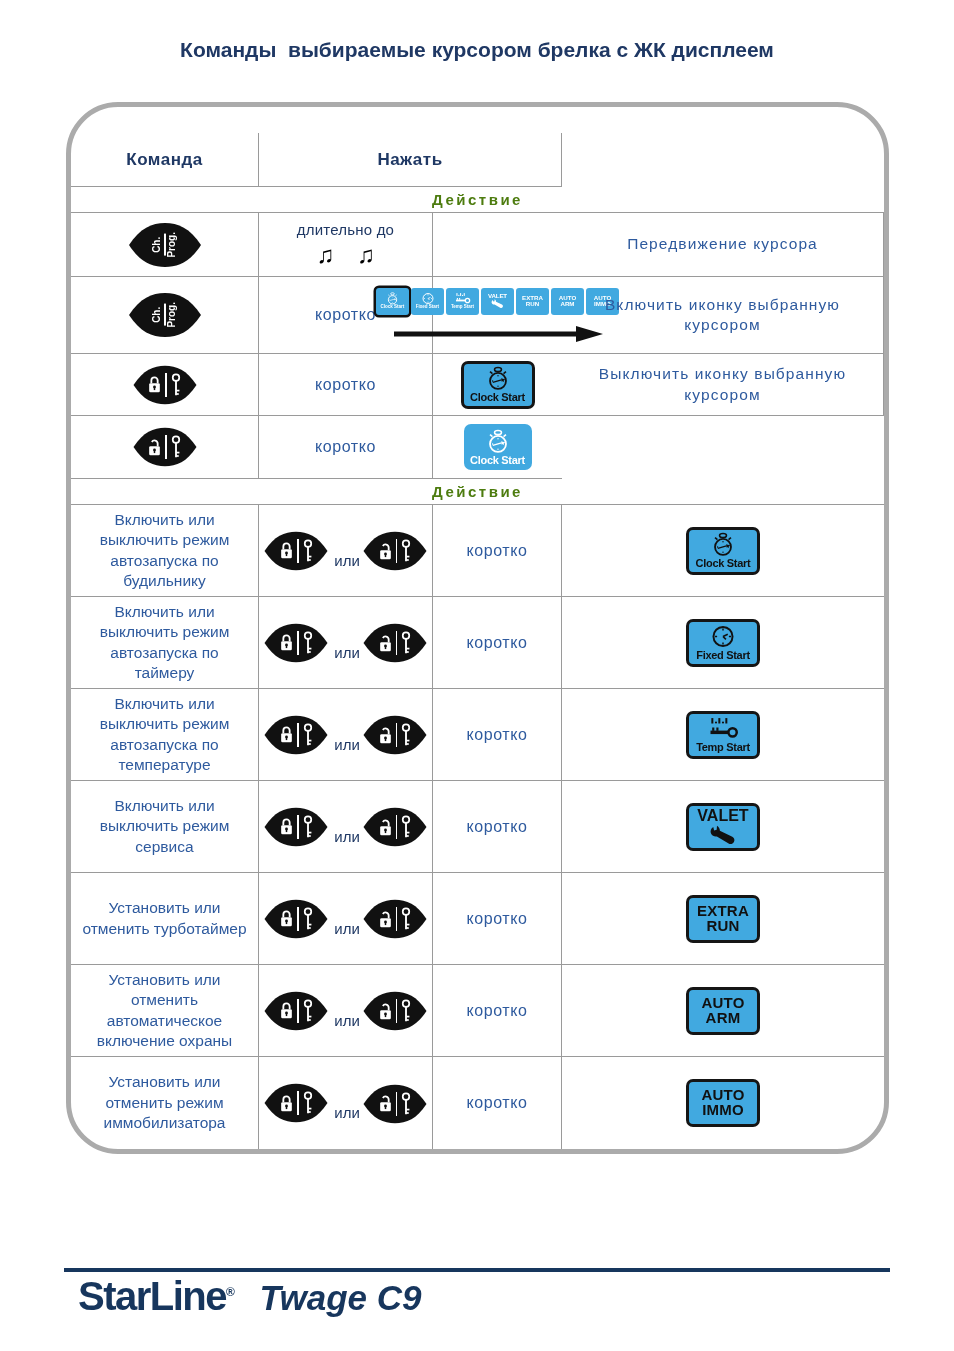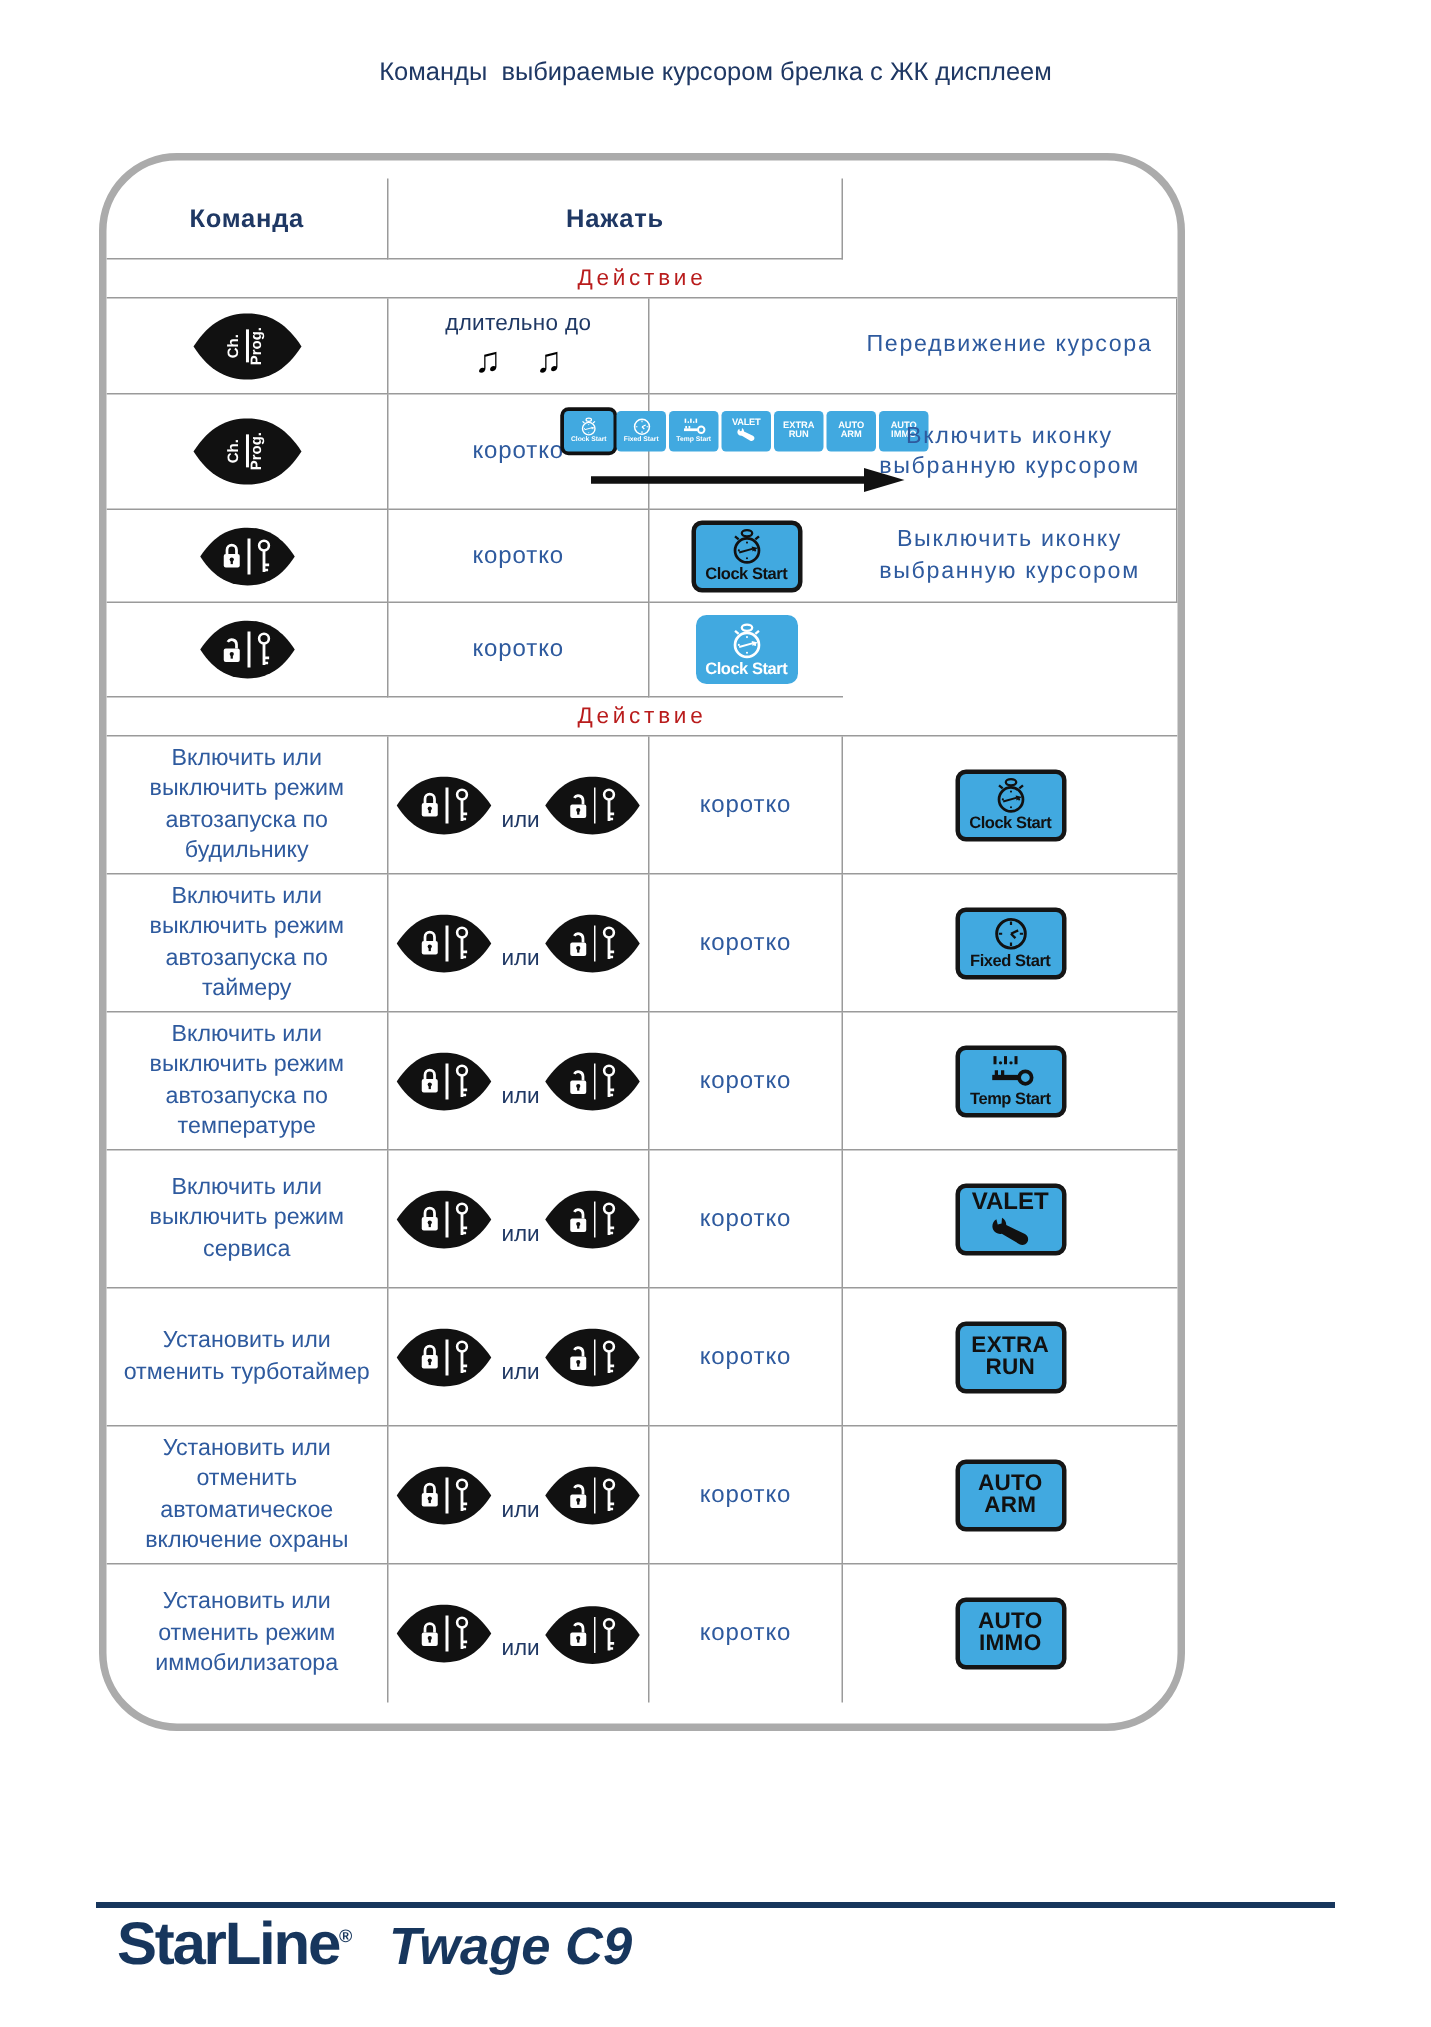--- a/index.html
+++ b/index.html
@@ -1,37 +1,37 @@
 <!DOCTYPE html>
 <html><head>
 <meta charset="utf-8">
 <style>
   * { box-sizing: border-box; margin: 0; padding: 0; }
   html,body { background:#fff; }
   body { font-family:"Liberation Sans", sans-serif; }
   .sheet { position:relative; width:954px; height:1351px; background:#fff; overflow:hidden; }
 
   .title { position:absolute; top:38px; left:0; right:0; text-align:center;
-           font-size:17px; font-weight:normal; color:#1F3864; white-space:pre-wrap; }
-
-  .panel { position:absolute; left:66px; top:102px; width:724px; height:1052px;
+           font-size:21px; font-weight:bold; color:#1F3864; white-space:pre-wrap; }
+
+  .panel { position:absolute; left:66px; top:102px; width:823px; height:1052px;
            border:5px solid #ABABAB; border-radius:52px; overflow:hidden;
-           padding-top:12px; background:#fff; }
+           padding-top:26px; background:#fff; }
 
   .tbl { display:grid; width:100%;
          grid-template-columns:188px 174px 129px 1fr;
          grid-template-rows:54px 26px 64px 77px 62px 63px 26px repeat(7, 92px); }
 
   .c { display:flex; flex-direction:column; align-items:center; justify-content:center;
        text-align:center; padding:3px 8px; position:relative; }
   .br { border-right:1px solid #9A9A9A; }
   .bb { border-bottom:1px solid #9A9A9A; }
   .head { font-size:17px; font-weight:bold; color:#1F3864; letter-spacing:.5px; }
   .span2 { grid-column:2/4; }
-  .section { grid-column:1/-1; font-size:15px; font-weight:normal; color:#b91c1c; letter-spacing:2.5px; }
+  .section { grid-column:1/-1; font-size:15px; font-weight:bold; color:#4d7c0f; letter-spacing:2.5px; }
   .cmd { font-size:15.5px; color:#2E5A9E; line-height:1.32; }
   .ls  { letter-spacing:1.1px; }
   .dur { font-size:16px; color:#2E5A9E; letter-spacing:.6px; }
   .dur-long { font-size:15px; color:#1F3864; letter-spacing:.2px; }
   .notes { font-size:24px; color:#000; word-spacing:16px; margin-top:3px; }
 
   
   .kbtn { position:relative; display:inline-flex; align-items:center; justify-content:center; flex:none; }
   .kbtn.big { width:82px; height:48px; }
   .kbtn.sm  { width:70px; height:42px; }

